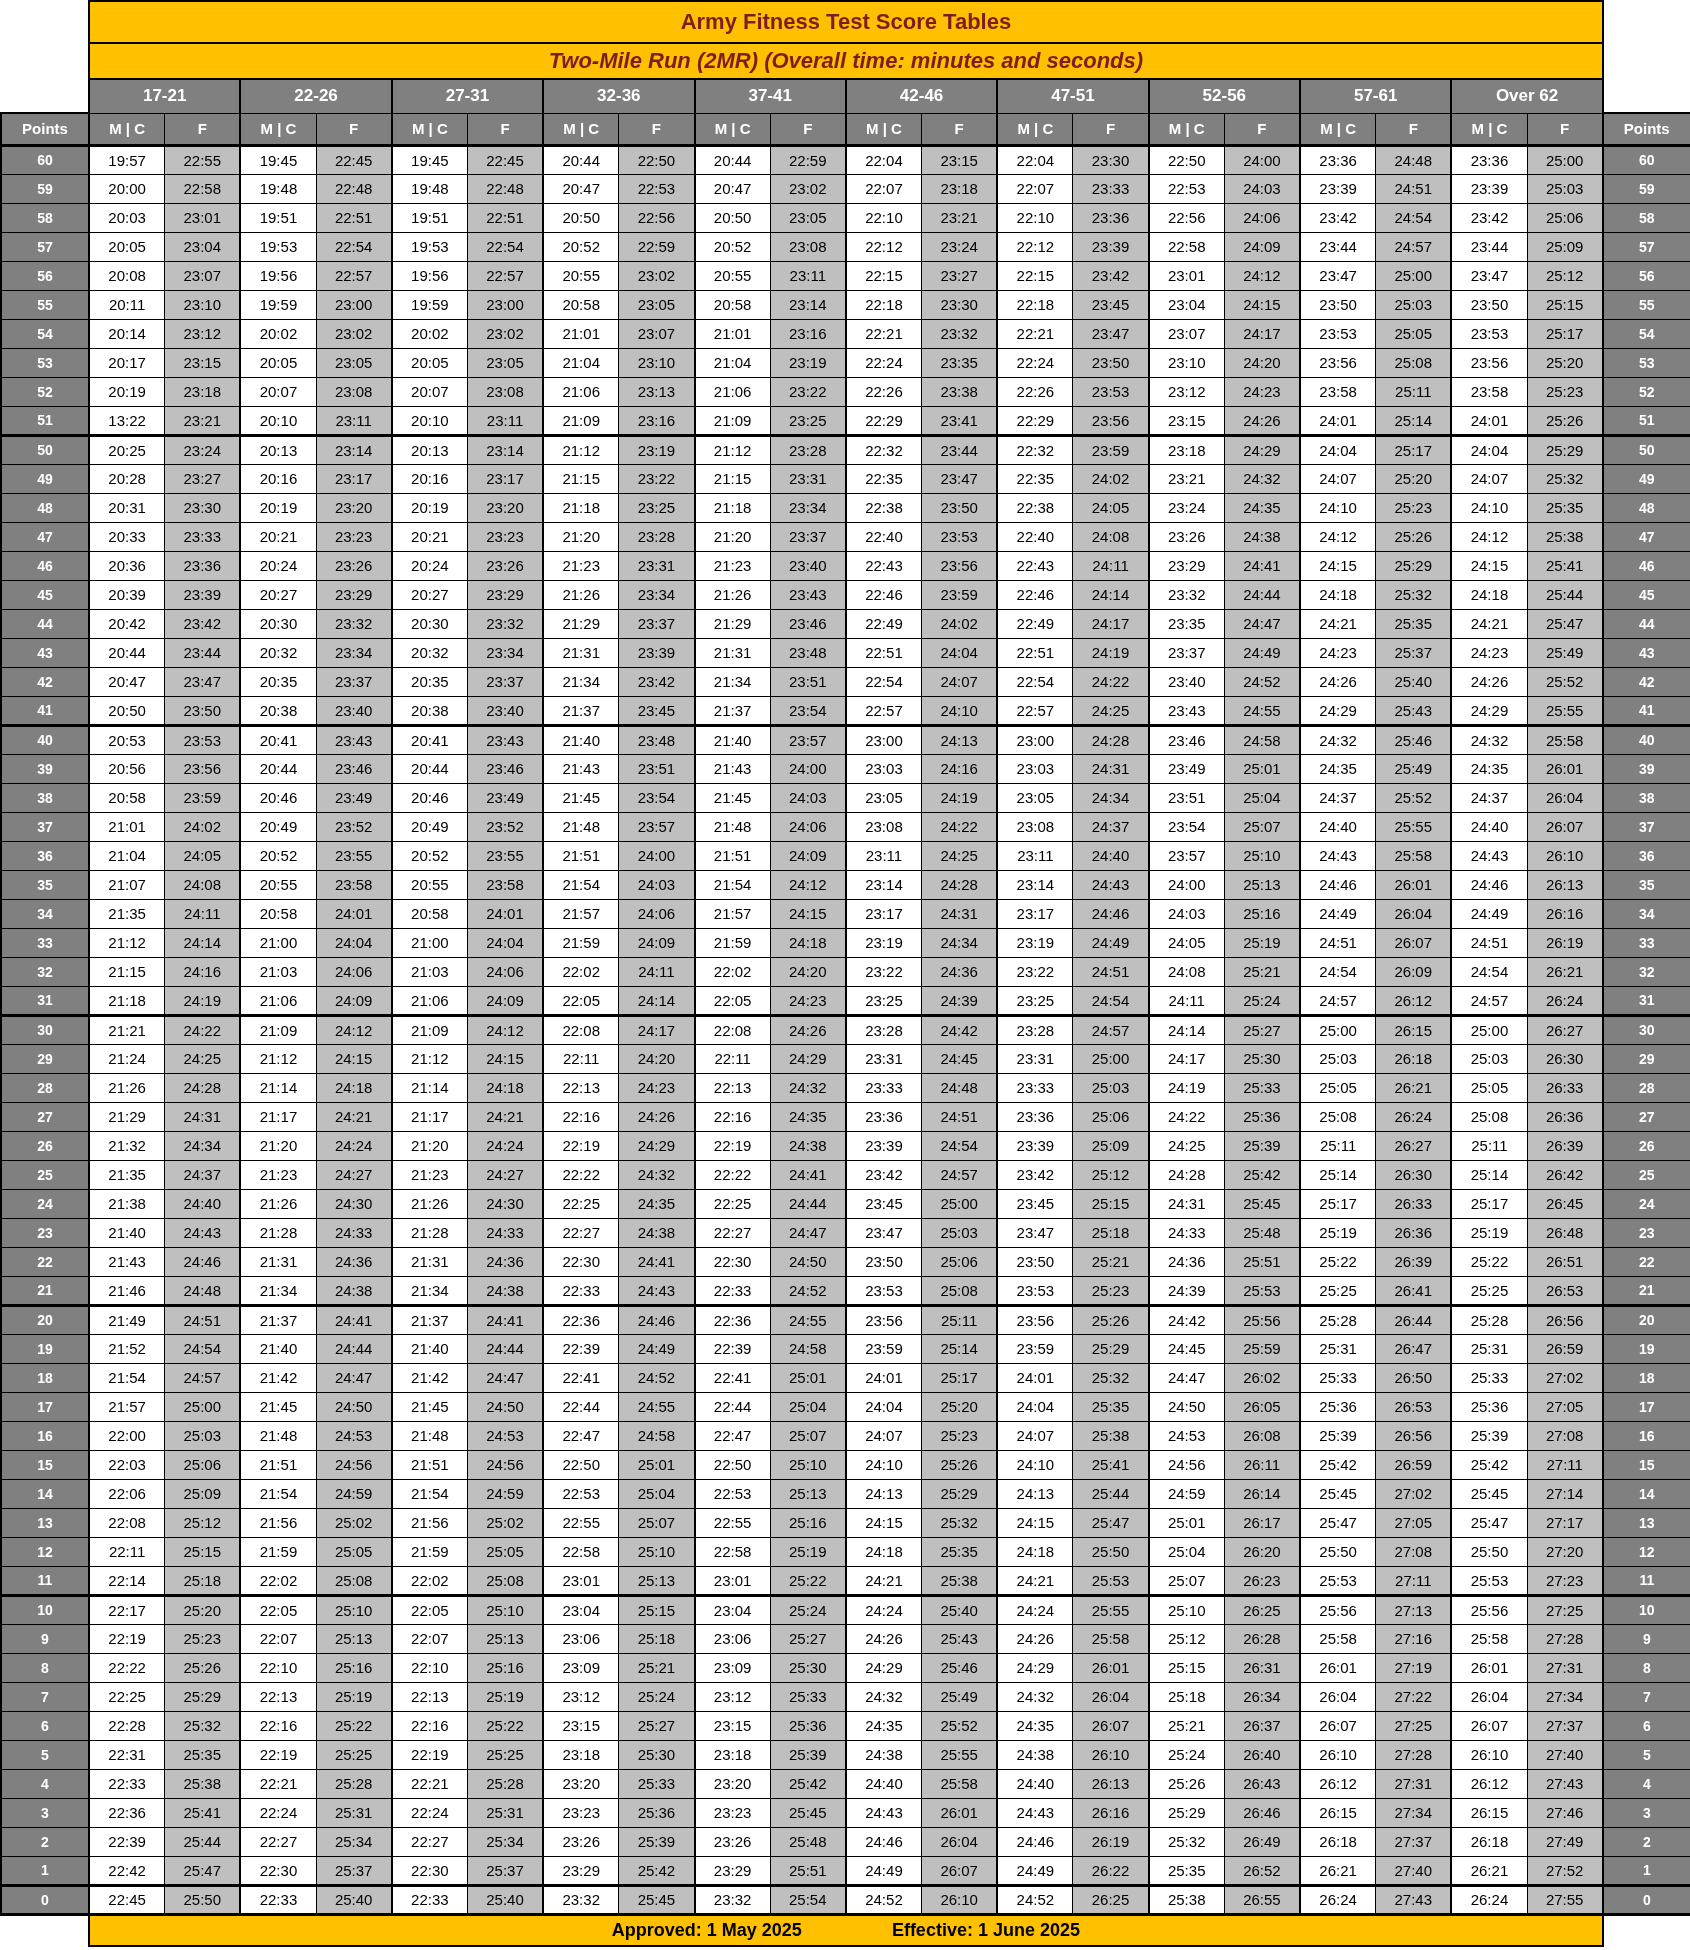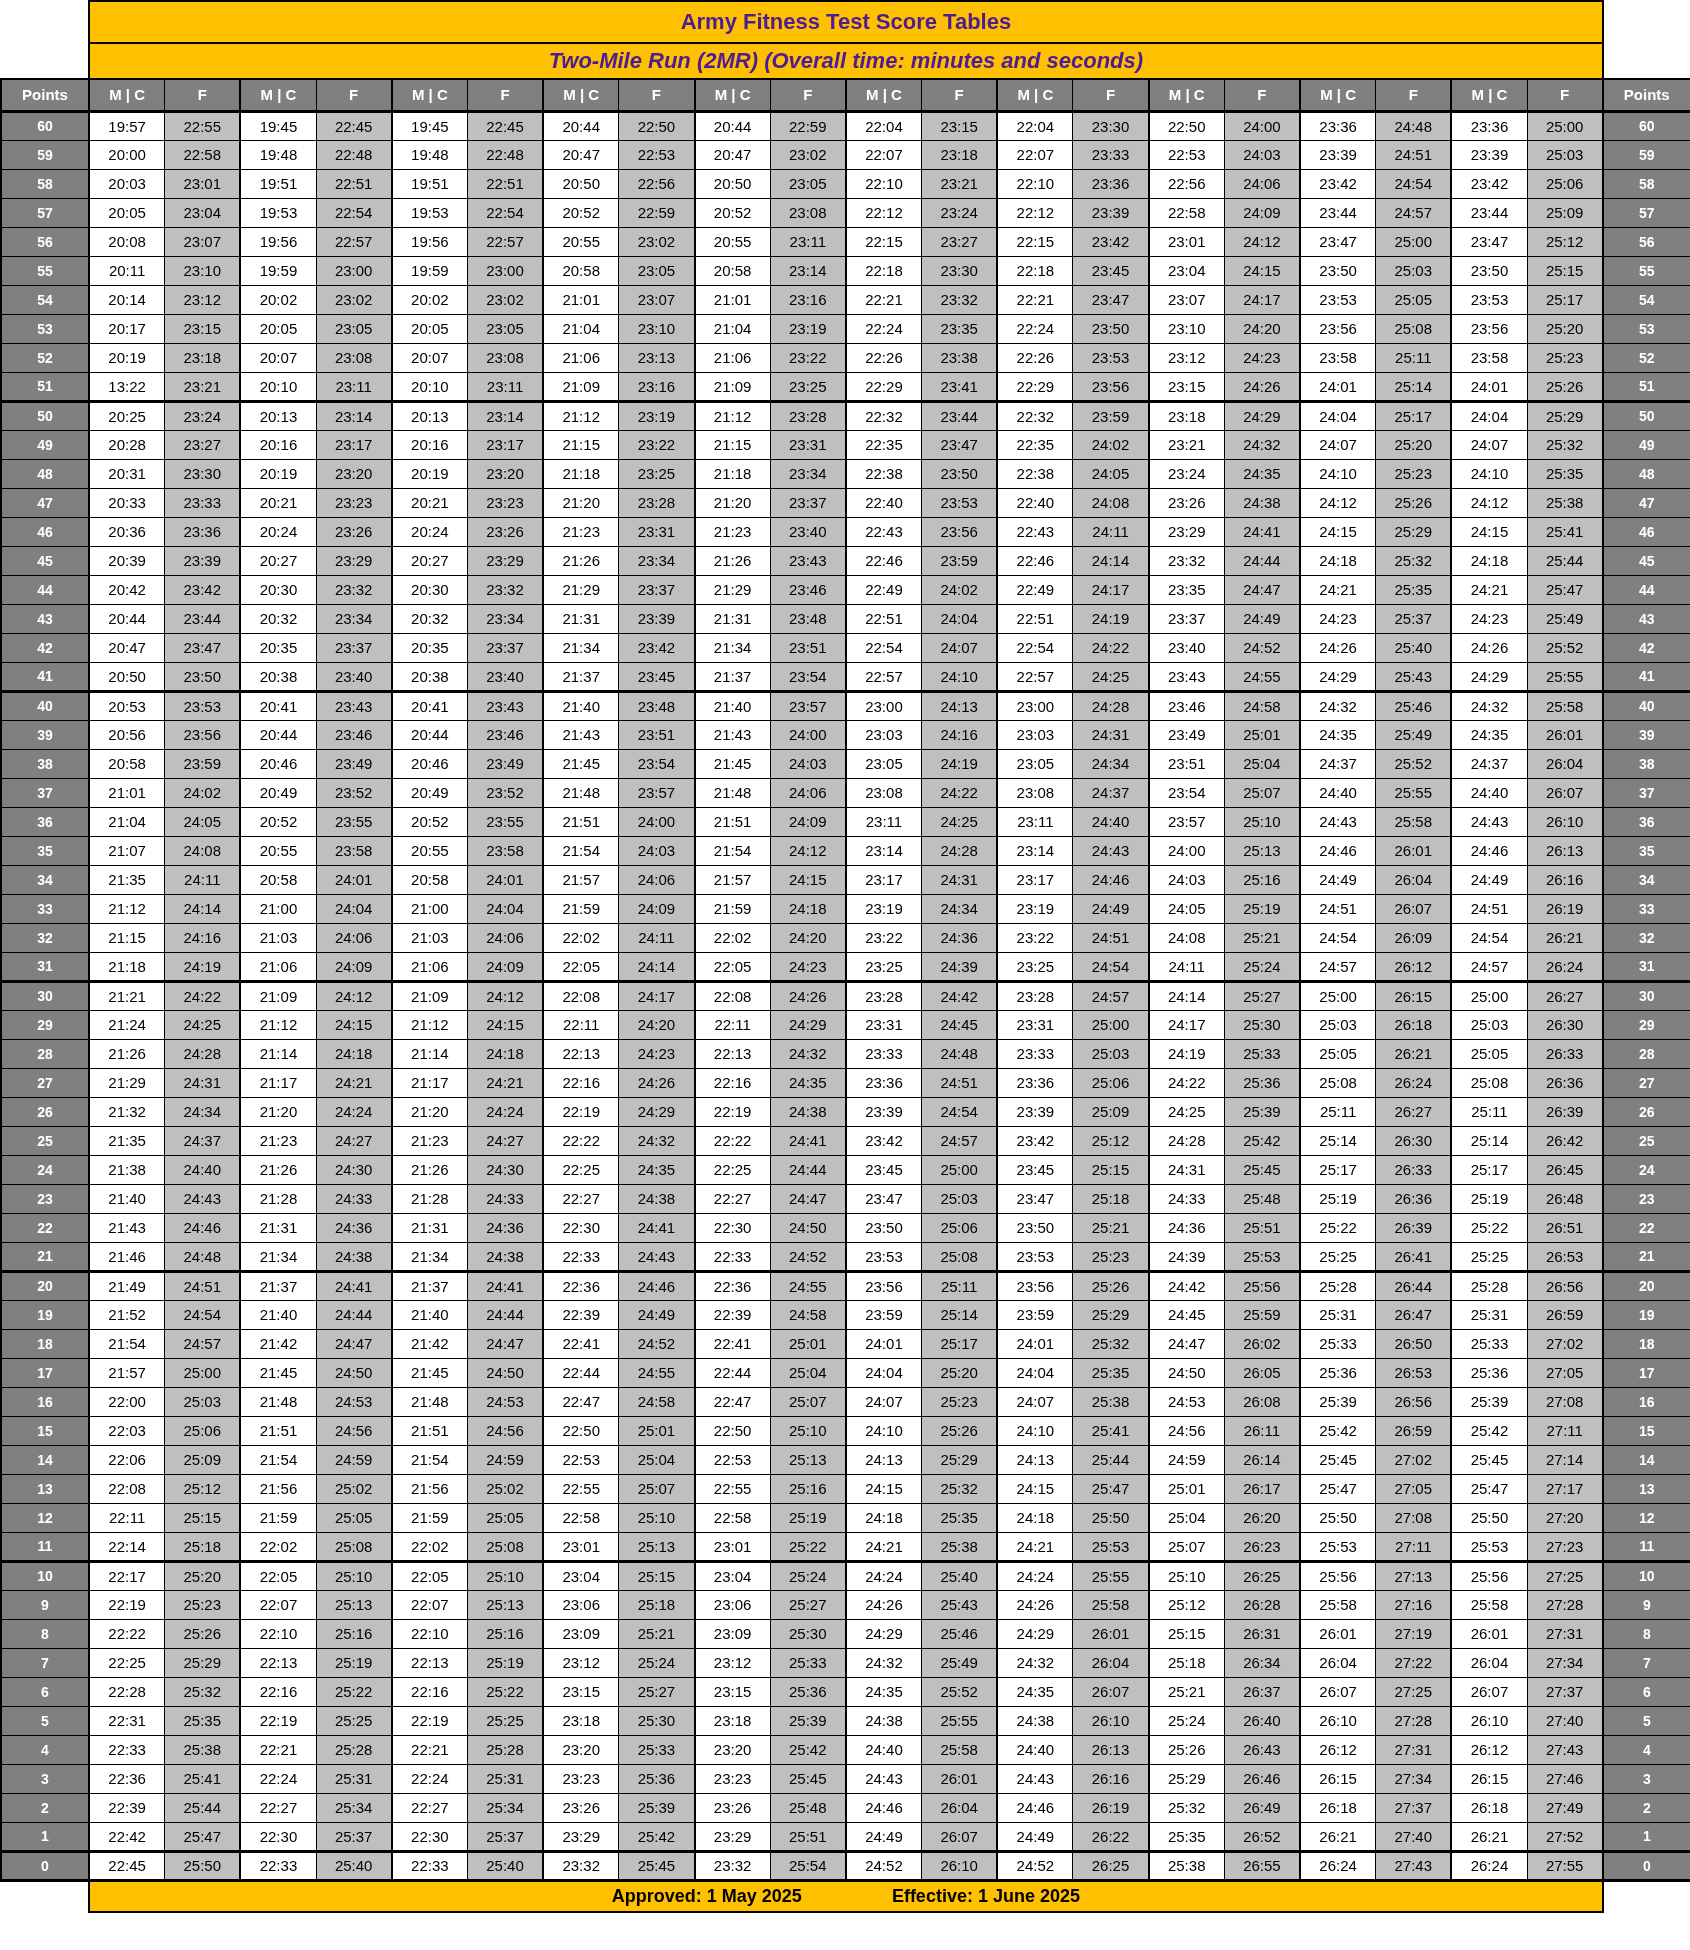--- a/index.html
+++ b/index.html
@@ -8,21 +8,21 @@
     font-family:"Liberation Sans", sans-serif; }
   td { border:1px solid #000; text-align:center; vertical-align:middle;
     padding:0; overflow:hidden; white-space:nowrap; }
   td.corner { border:none; background:#fff; }
   tr.title-row { height:42px; }
   tr.subtitle-row { height:36px;font-style:italic; }
   tr.age-row { height:34px; }
   tr.head-row { height:32px; }
   tr.data { height:29px; }
   tr.footer-row { height:32px; }
-  td.banner { background:#FFC000; color:#4c1d95; font-weight:bold; font-size:22px;
+  td.banner { background:#FFC000; color:#7f1d1d; font-weight:bold; font-size:22px;
     border:2px solid #000; }
   td.agehead { background:#808080; color:#fff; font-weight:bold; font-size:17px;
     border:1px solid #000; border-left-width:2px; border-right-width:2px; border-top-width:2px; }
   td.phead { background:#808080; color:#fff; font-weight:bold; font-size:15px;
     border:2px solid #000; border-bottom-width:3px; }
   td.mhead, td.fhead { background:#808080; color:#fff; font-weight:bold; font-size:15px;
     border-bottom:3px solid #000; }
   td.mhead { border-left:2px solid #000;margin-left:40px; }
   td.pts { background:#808080; color:#fff; font-weight:bold; font-size:14px;
     border-left:2px solid #000; border-right:2px solid #000; }
@@ -67,20 +67,34 @@
       <tr class="title-row">
         <td class="corner"></td>
         <td class="banner" colspan="20">Army Fitness Test Score Tables</td>
         <td class="corner"></td>
       </tr>
       <tr class="subtitle-row">
         <td class="corner"></td>
         <td class="banner" colspan="20">Two-Mile Run (2MR) (Overall time: minutes and seconds)</td>
         <td class="corner"></td>
       </tr>
+      <tr class="age-row" id="age-row">
+          <td class="corner"></td>
+          <td class="agehead" colspan="2">17-21</td>
+          <td class="agehead" colspan="2">22-26</td>
+          <td class="agehead" colspan="2">27-31</td>
+          <td class="agehead" colspan="2">32-36</td>
+          <td class="agehead" colspan="2">37-41</td>
+          <td class="agehead" colspan="2">42-46</td>
+          <td class="agehead" colspan="2">47-51</td>
+          <td class="agehead" colspan="2">52-56</td>
+          <td class="agehead" colspan="2">57-61</td>
+          <td class="agehead" colspan="2">Over 62</td>
+          <td class="corner"></td>
+        </tr>
       <tr class="head-row" id="head-row">
           <td class="phead">Points</td>
           <td class="mhead">M | C</td>
           <td class="fhead">F</td>
           <td class="mhead">M | C</td>
           <td class="fhead">F</td>
           <td class="mhead">M | C</td>
           <td class="fhead">F</td>
           <td class="mhead">M | C</td>
           <td class="fhead">F</td>

